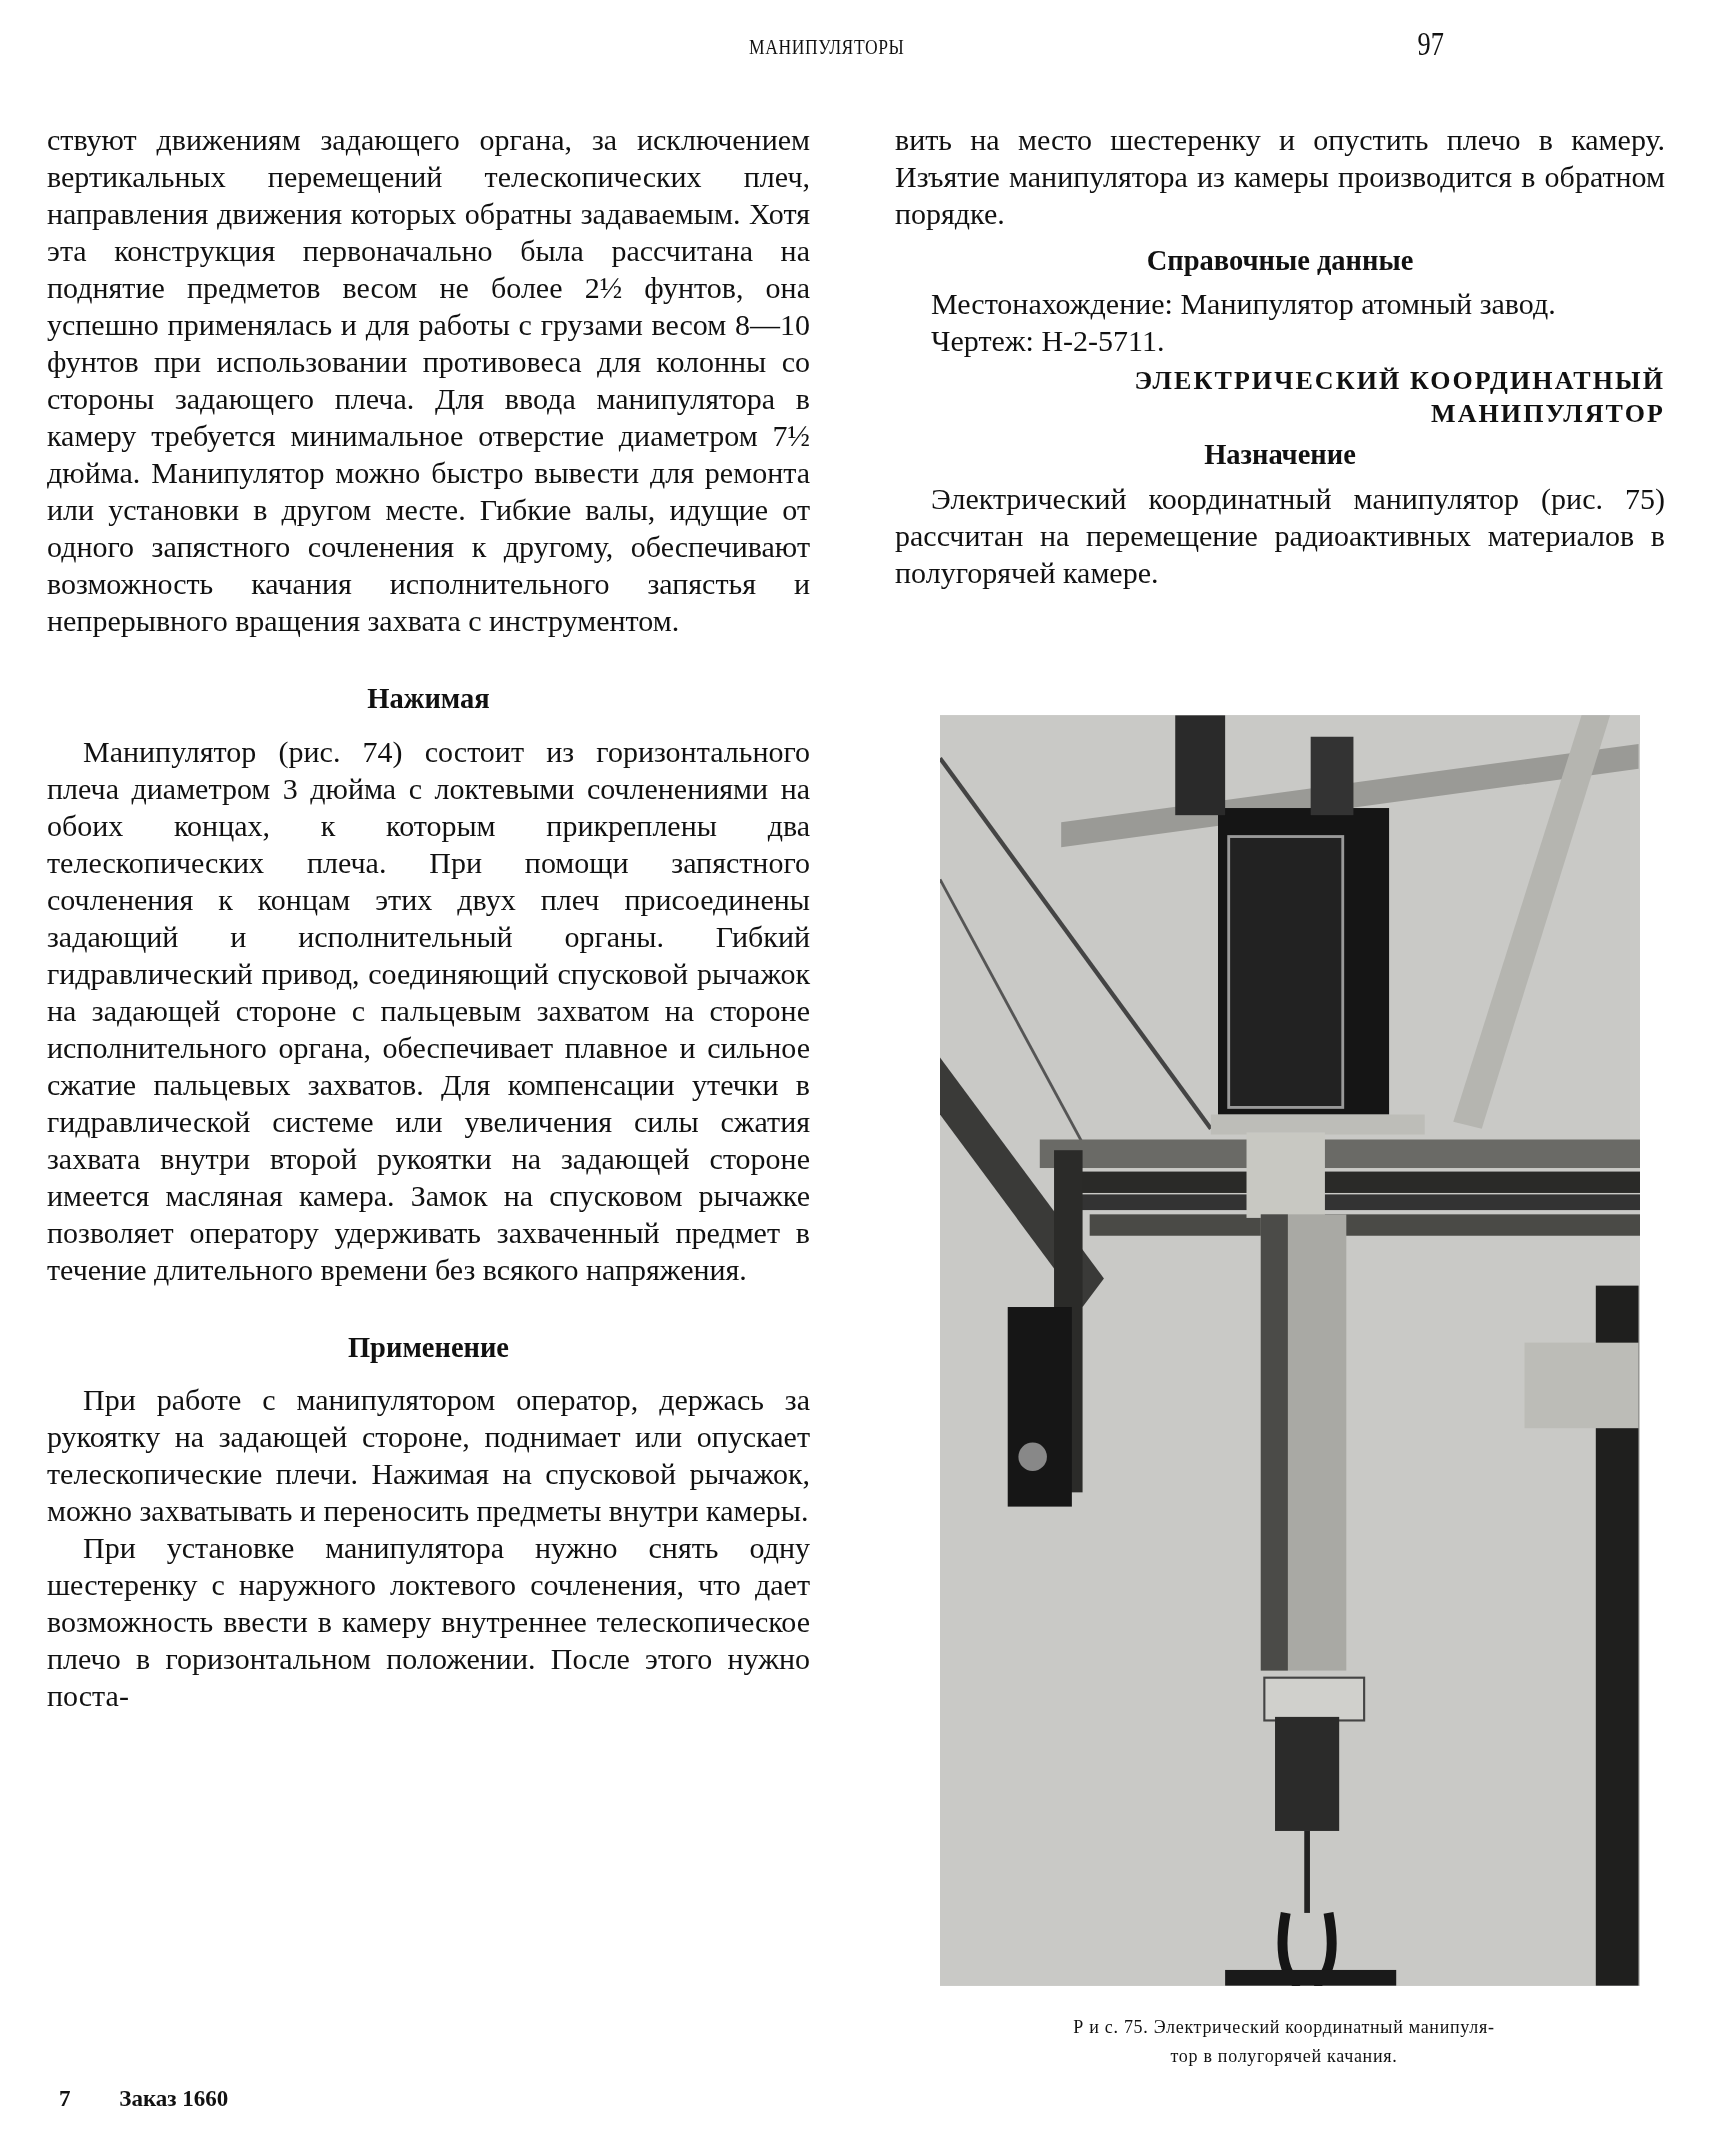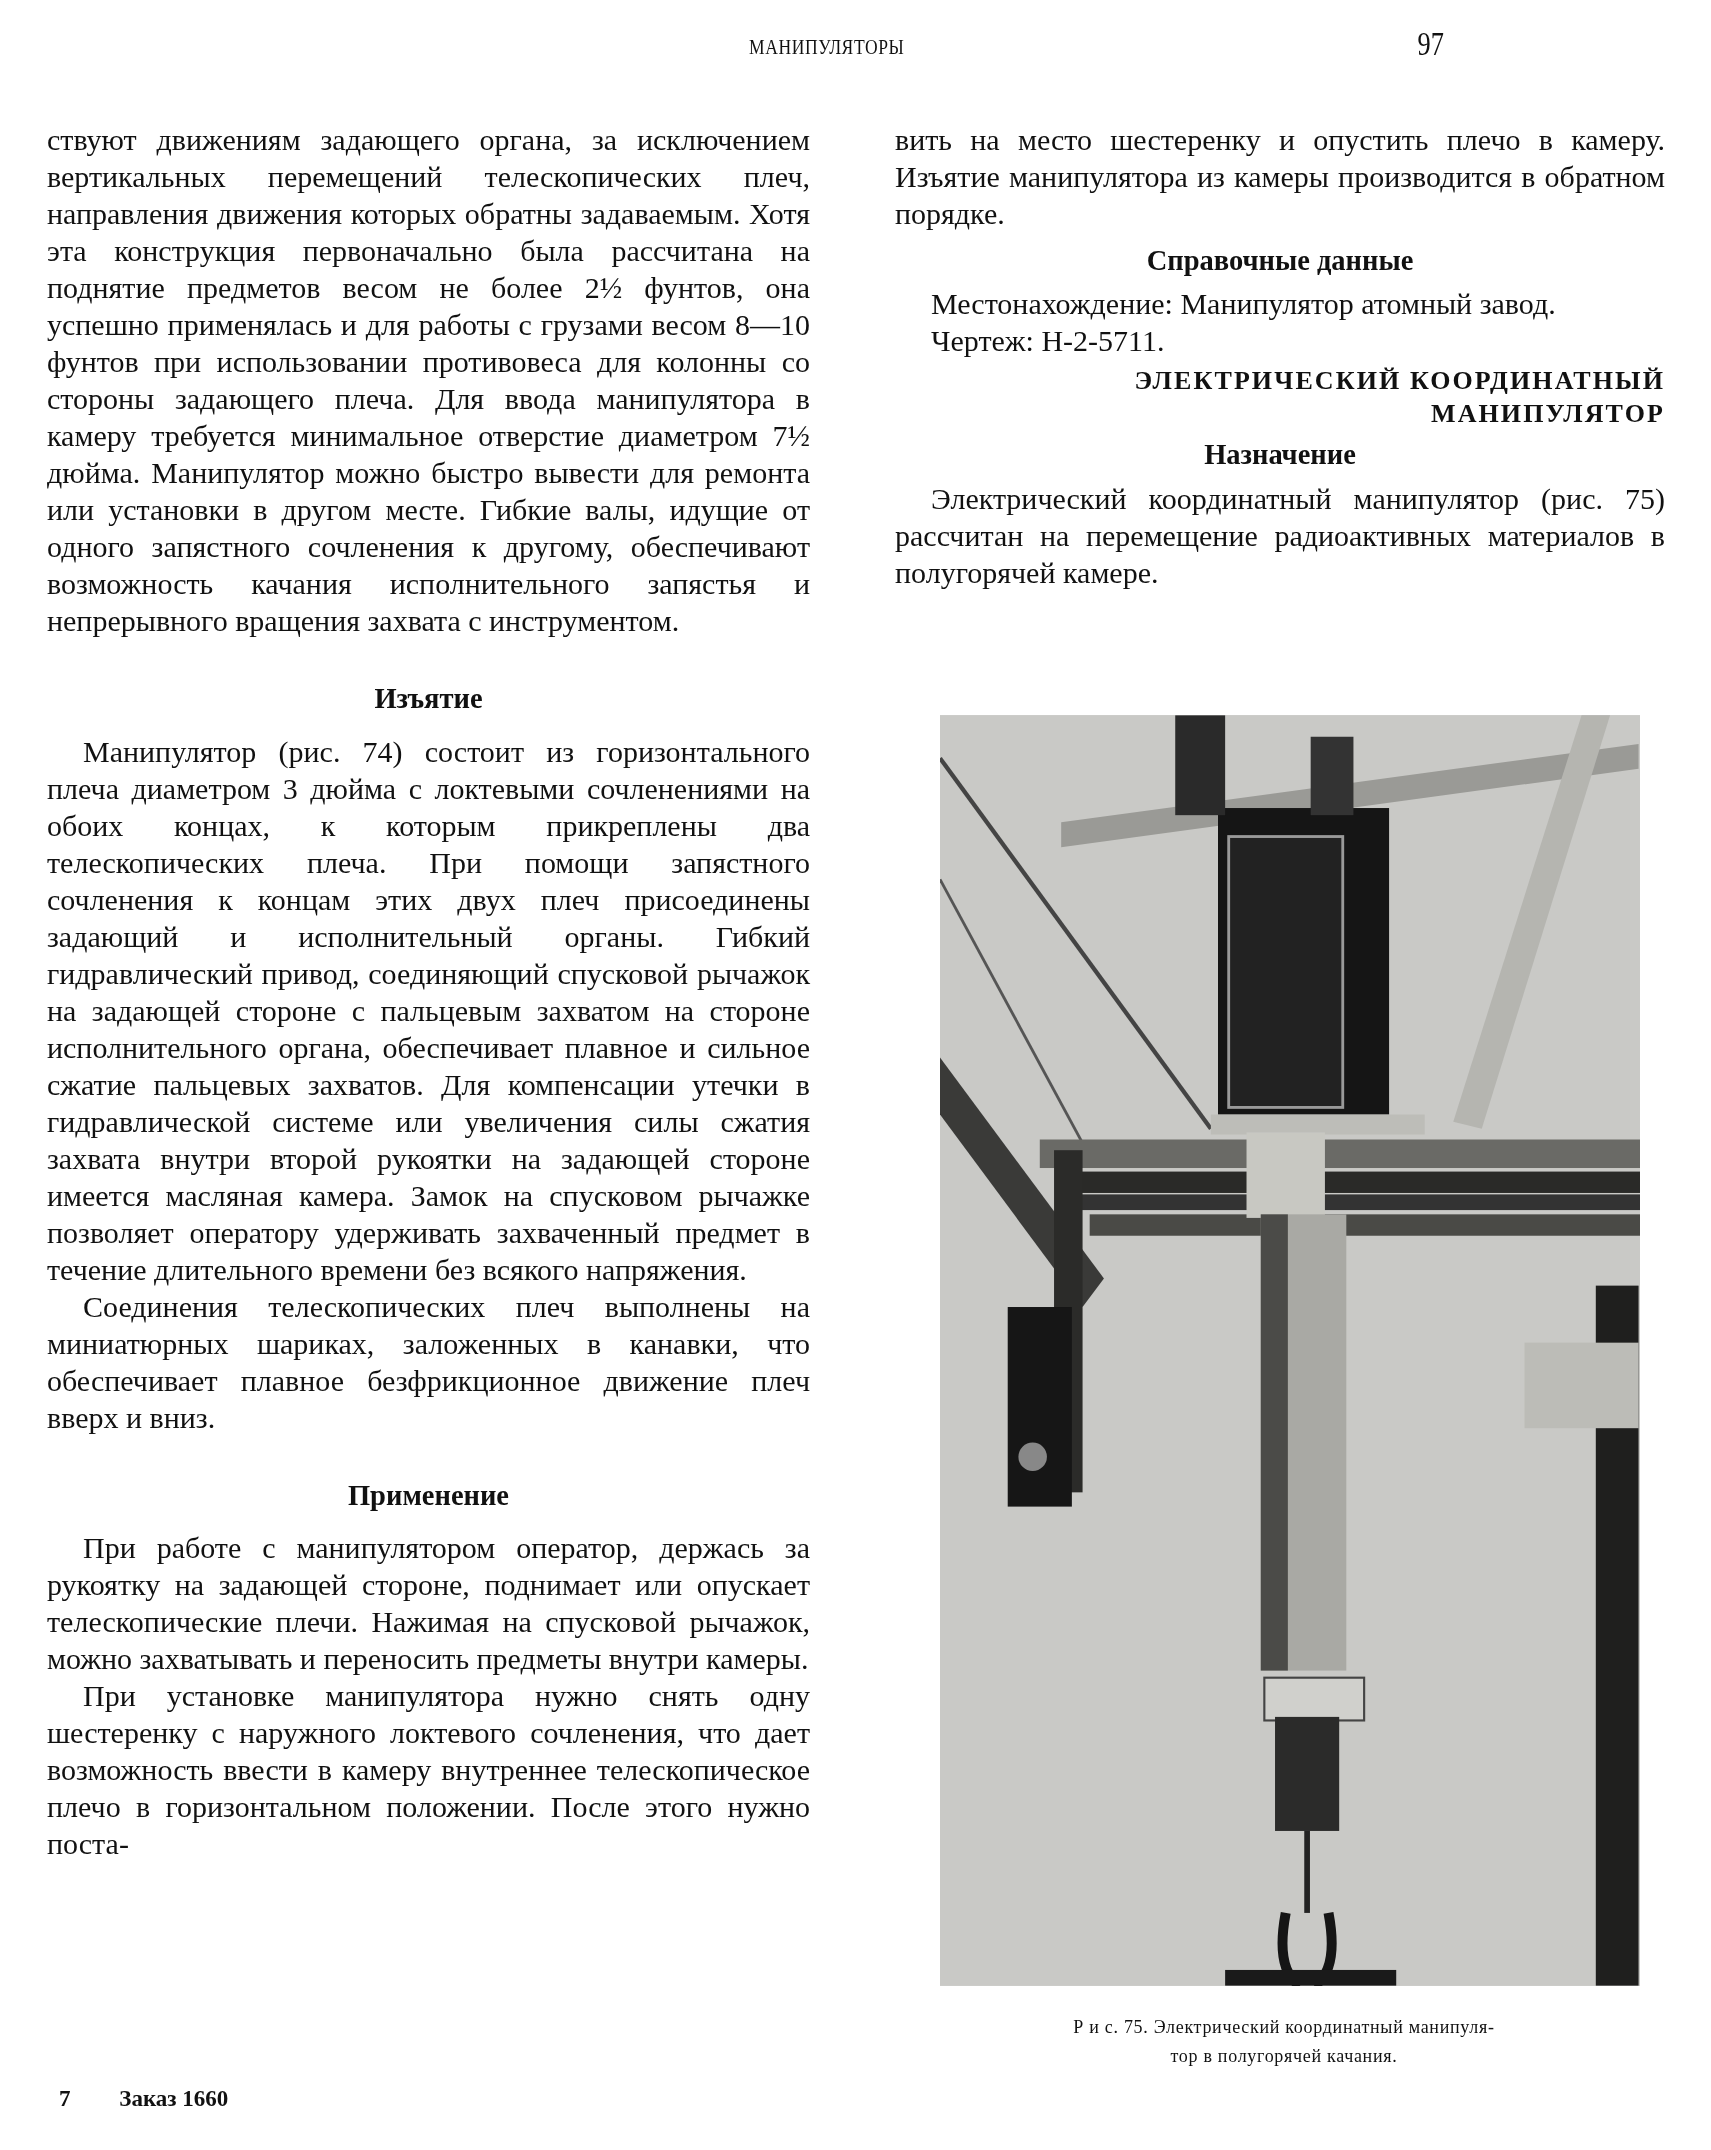--- a/index.html
+++ b/index.html
@@ -26,24 +26,23 @@
 <body>
 
 <div class="page-header">
   <div class="running-head">МАНИПУЛЯТОРЫ</div>
   <div class="page-number">97</div>
 </div>
 
 <div class="col col-left">
   <p class="noindent">ствуют движениям задающего органа, за исключением вертикальных перемещений телескопических плеч, направления движения которых обратны задаваемым. Хотя эта конструкция первоначально была рассчитана на поднятие предметов весом не более 2½ фунтов, она успешно применялась и для работы с грузами весом 8—10 фунтов при использовании противовеса для колонны со стороны задающего плеча. Для ввода манипулятора в камеру требуется минимальное отверстие диаметром 7½ дюйма. Манипулятор можно быстро вывести для ремонта или установки в другом месте. Гибкие валы, идущие от одного запястного сочленения к другому, обеспечивают возможность качания исполнительного запястья и непрерывного вращения захвата с инструментом.</p>
   <div style="height:41px"></div>
-  <h3 class="heading">Изъятие</h3>
+  <h3 class="heading">Нажимая</h3>
   <div style="height:15.7px"></div>
   <p class="indent">Манипулятор (рис. 74) состоит из горизонтального плеча диаметром 3 дюйма с локтевыми сочленениями на обоих концах, к которым прикреплены два телескопических плеча. При помощи запястного сочленения к концам этих двух плеч присоединены задающий и исполнительный органы. Гибкий гидравлический привод, соединяющий спусковой рычажок на задающей стороне с пальцевым захватом на стороне исполнительного органа, обеспечивает плавное и сильное сжатие пальцевых захватов. Для компенсации утечки в гидравлической системе или увеличения силы сжатия захвата внутри второй рукоятки на задающей стороне имеется масляная камера. Замок на спусковом рычажке позволяет оператору удерживать захваченный предмет в течение длительного времени без всякого напряжения.</p>
-  <p class="indent">Соединения телескопических плеч выполнены на миниатюрных шариках, заложенных в канавки, что обеспечивает плавное безфрикционное движение плеч вверх и вниз.</p>
   <div style="height:41px"></div>
   <h3 class="heading">Применение</h3>
   <div style="height:15.7px"></div>
   <p class="indent">При работе с манипулятором оператор, держась за рукоятку на задающей стороне, поднимает или опускает телескопические плечи. Нажимая на спусковой рычажок, можно захватывать и переносить предметы внутри камеры.</p>
   <p class="indent">При установке манипулятора нужно снять одну шестеренку с наружного локтевого сочленения, что дает возможность ввести в камеру внутреннее телескопическое плечо в горизонтальном положении. После этого нужно поста-</p>
 </div>
 
 <div class="col col-right">
   <p class="noindent">вить на место шестеренку и опустить плечо в камеру. Изъятие манипулятора из камеры производится в обратном порядке.</p>
   <div style="height:10px"></div>

